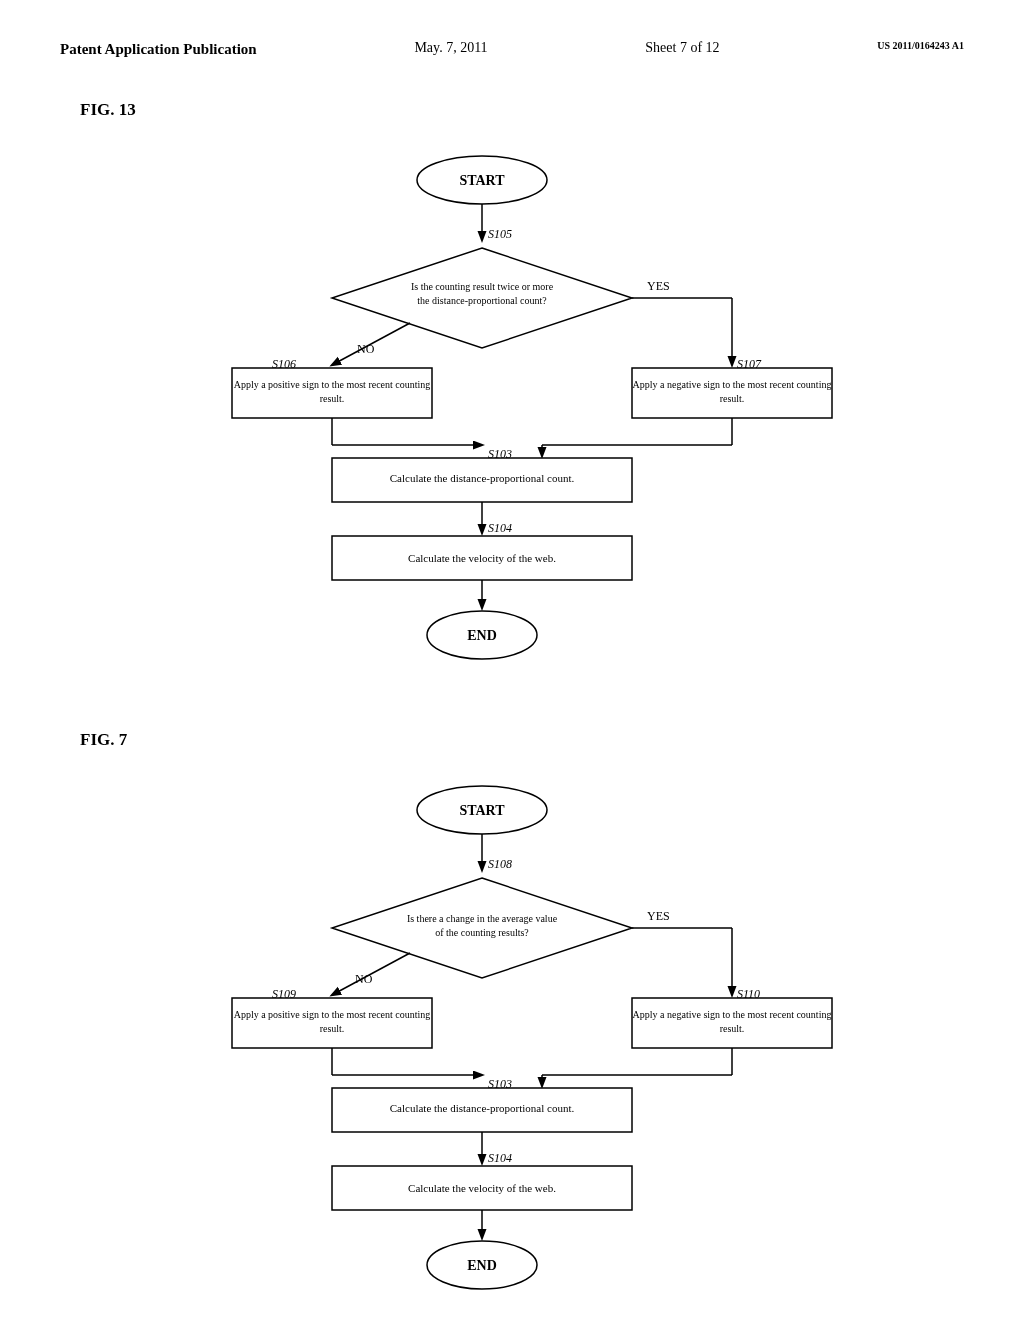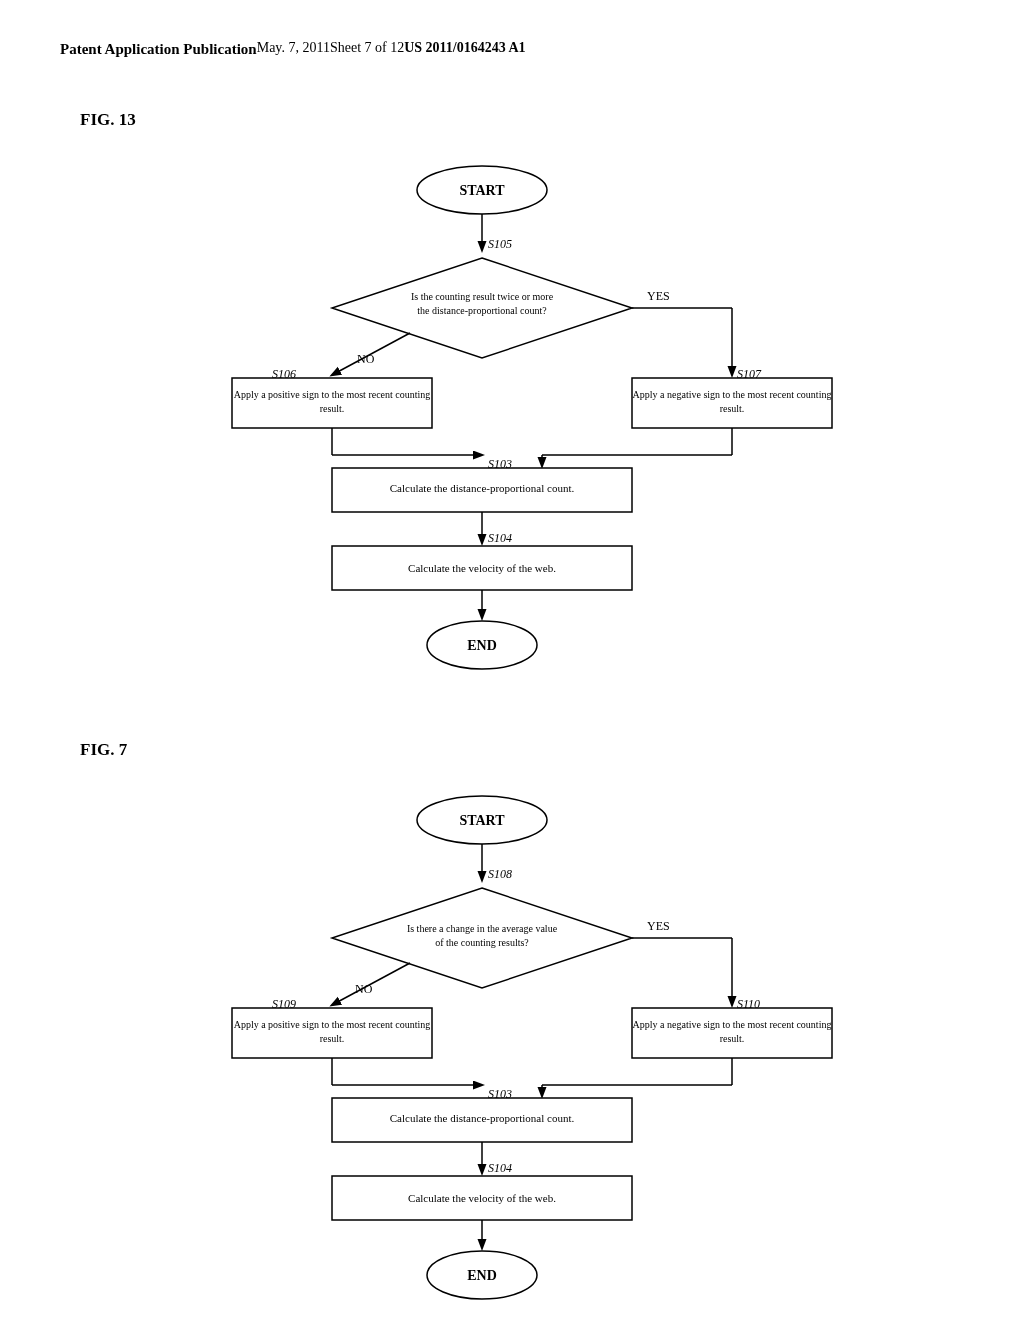--- a/index.html
+++ b/index.html
@@ -16,36 +16,37 @@
       width: 1024px;
       min-height: 1320px;
       background: #fff;
       padding: 40px 60px;
       position: relative;
     }
 
     
     .header {
       display: flex;
+      justify-content: space-between;
       align-items: flex-start;
-      margin-bottom: 50px;
+      margin-bottom: 40px;
       border-bottom: none;
     }
     .header-left {
       font-size: 15px;
       font-weight: bold;
       max-width: 320px;
       line-height: 1.3;
     }
     .header-center {
       font-size: 14px;
       text-align: center;
     }
     .header-right {
-      font-size: 14px;
+      font-size: 10px;
       font-weight: bold;
     }
 
     
     .fig-label {
       font-size: 17px;
       font-weight: bold;
       margin-bottom: 20px;
       margin-left: 20px;
     }

